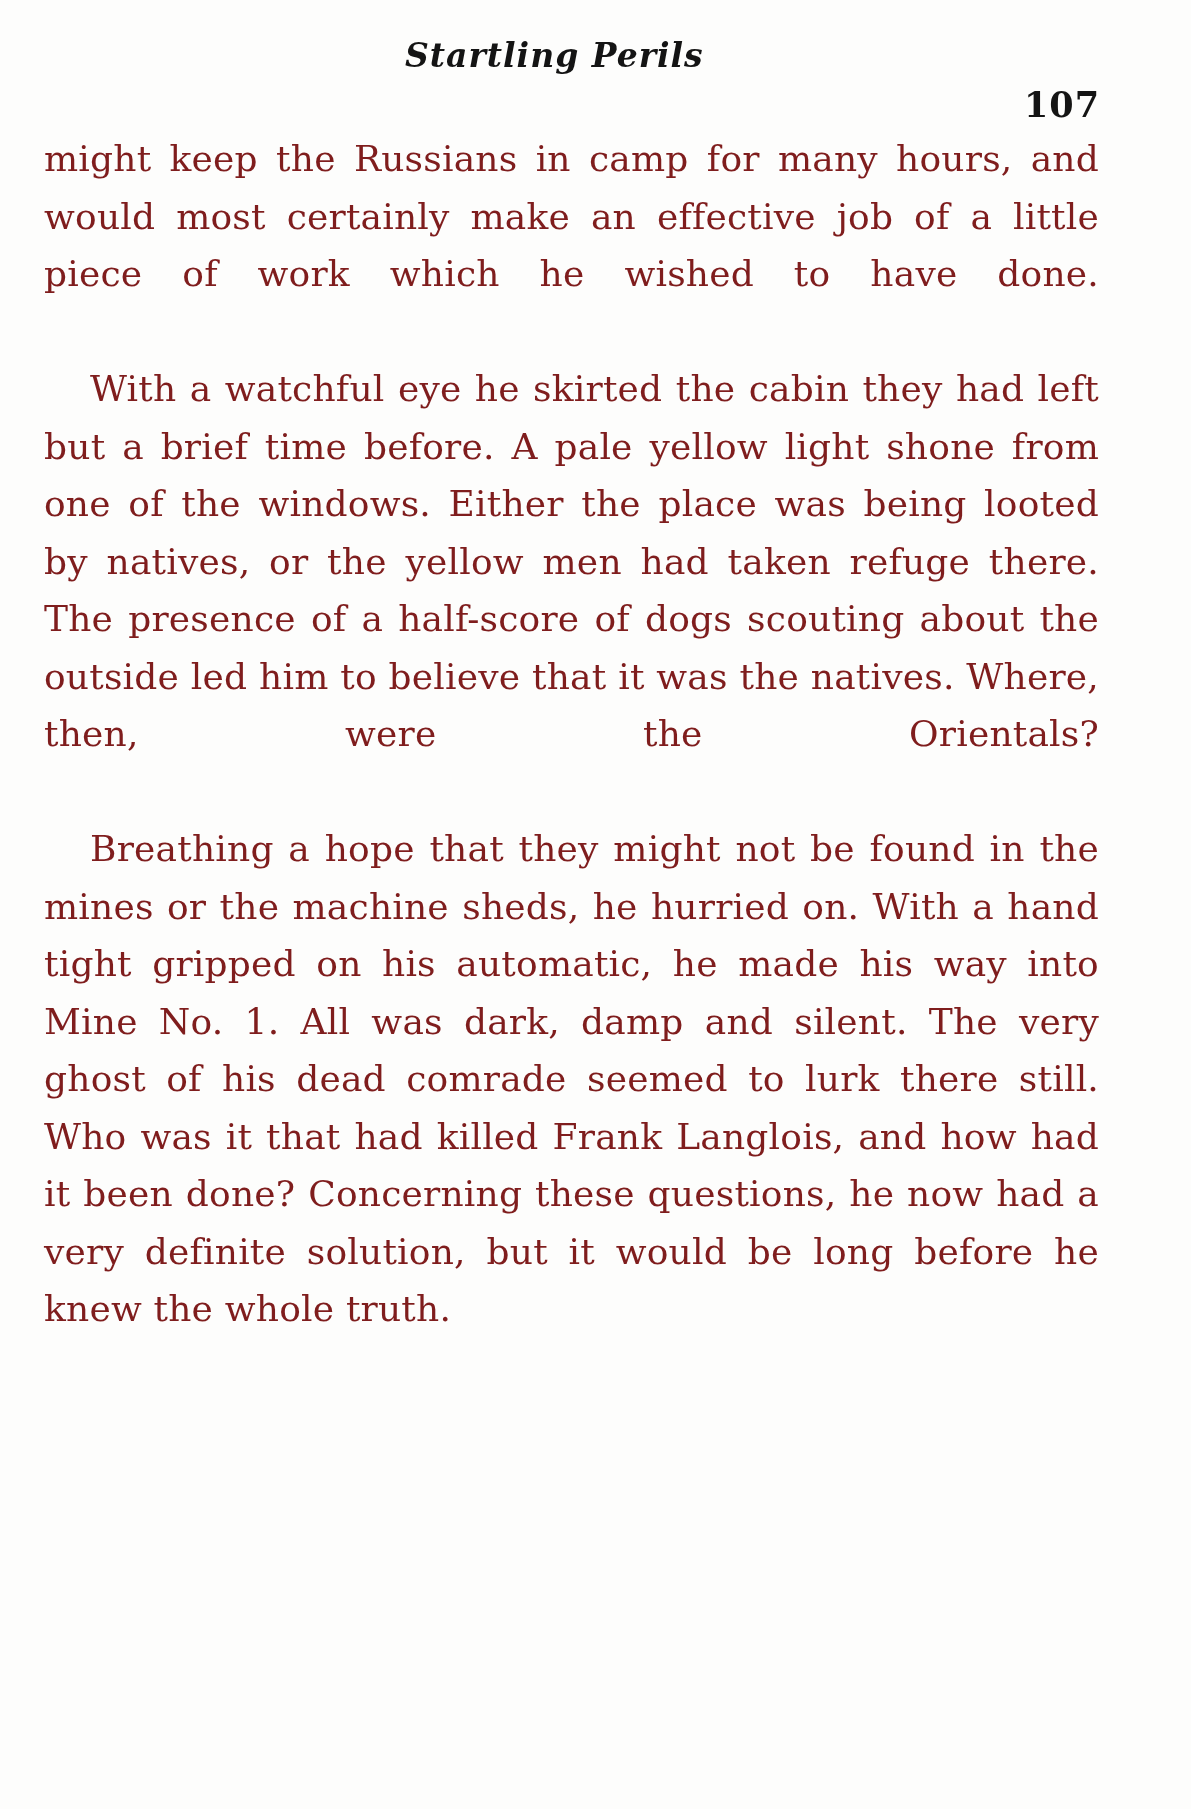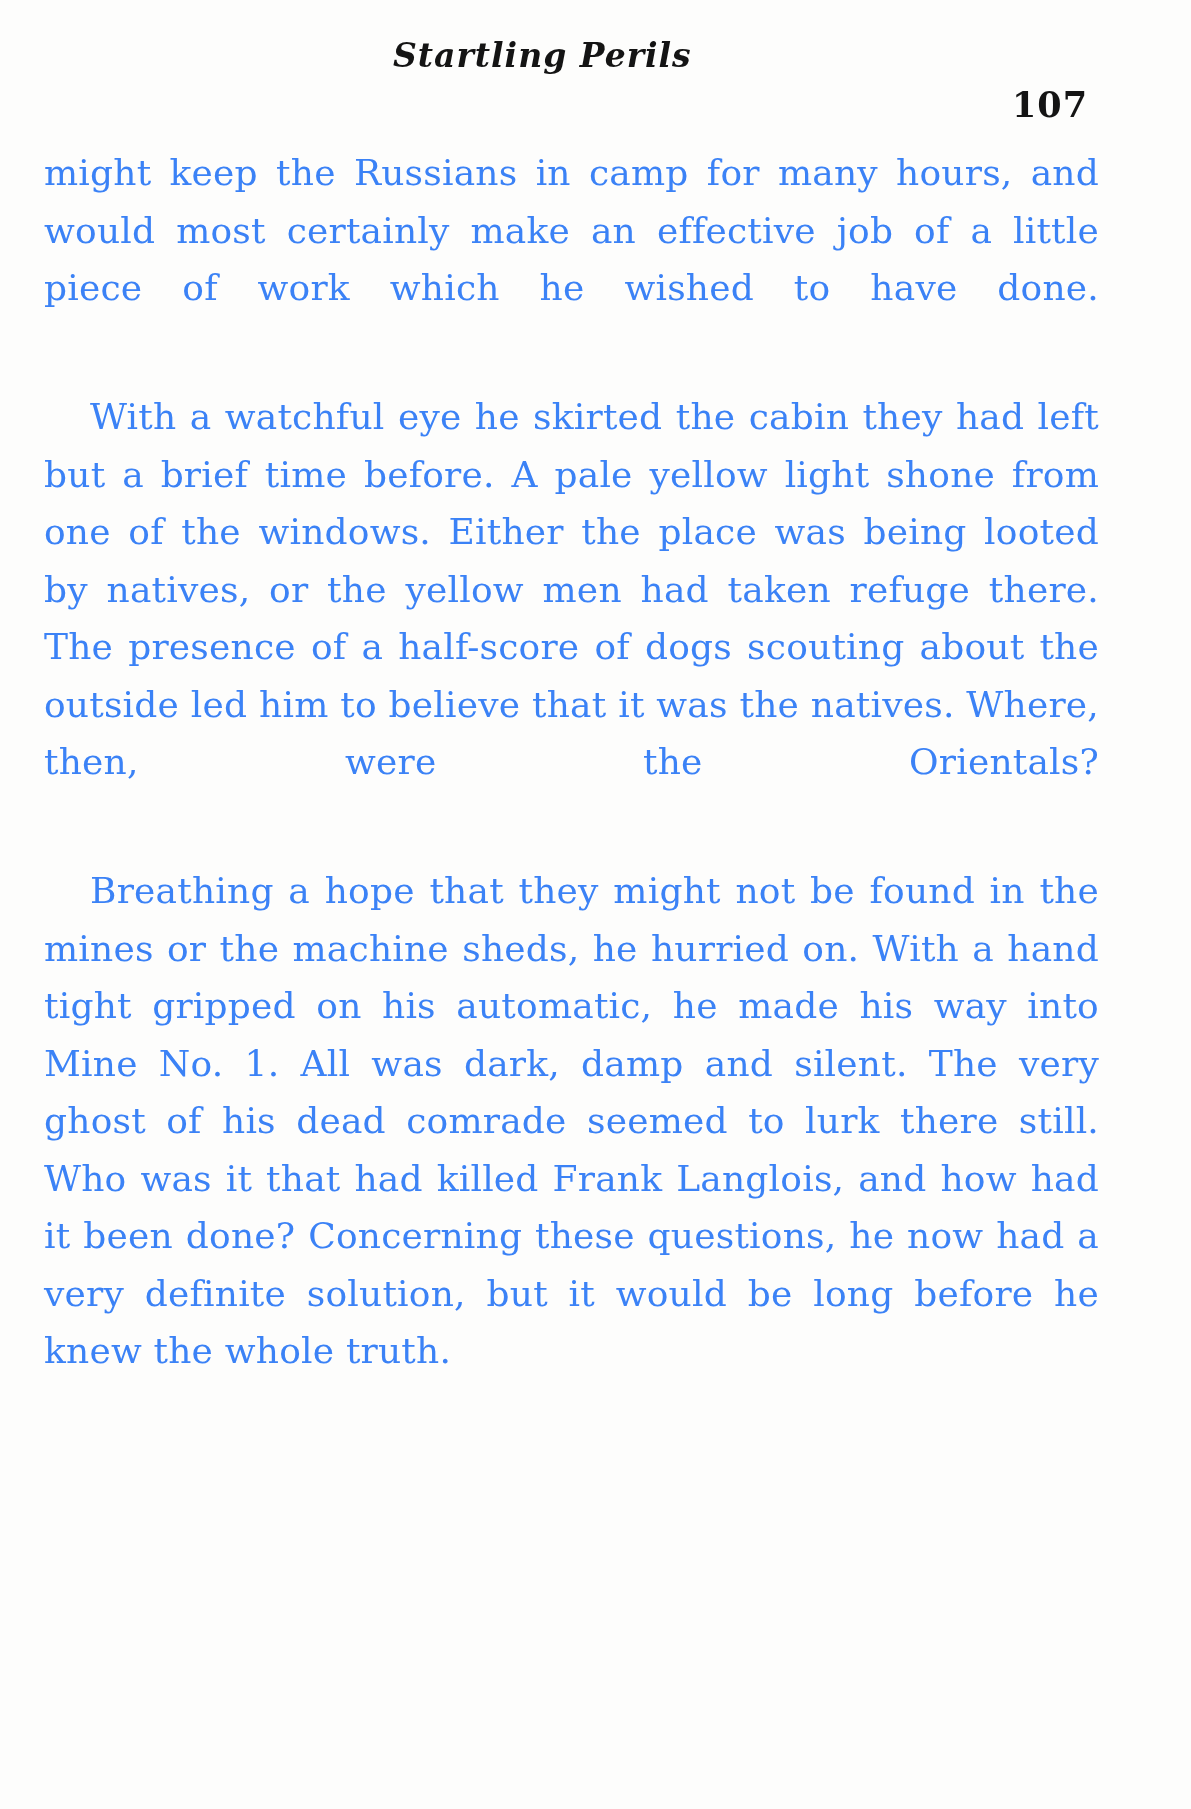--- a/index.html
+++ b/index.html
@@ -18,21 +18,21 @@
   .page {
     position: absolute;
     left: 0;
     top: 0;
     width: 1191px;
     height: 1809px;
     background: #fdfdfc;
   }
   .header {
     position: absolute;
-    left: 38px;
+    left: 50px;
     top: 36px;
     width: 1100px;
     height: 60px;
   }
   .header-title {
     position: absolute;
     left: 355px;
     top: 0;
     font-family: "DejaVu Serif", serif;
     font-style: italic;
@@ -53,27 +53,27 @@
     letter-spacing: 1px;
     margin-top: 48px;
   }
   .body-text {
     position: absolute;
     left: 44px;
     top: 130px;
     width: 1055px;
   }
   .para {
-    margin: 14px 0 0 0;
+    margin: 0 0 0 0;
     font-family: "DejaVu Serif", serif;
     font-size: 36px;
     line-height: 57.5px;
     text-align: justify;
     text-justify: inter-word;
-    color: #3b82f6;
+    color: #7f1d1d;
     letter-spacing: 0.2px;
   }
   .para.indent {
     text-indent: 46px;
   }
   
   .para::after {
     content: "";
     display: inline-block;
     width: 100%;

